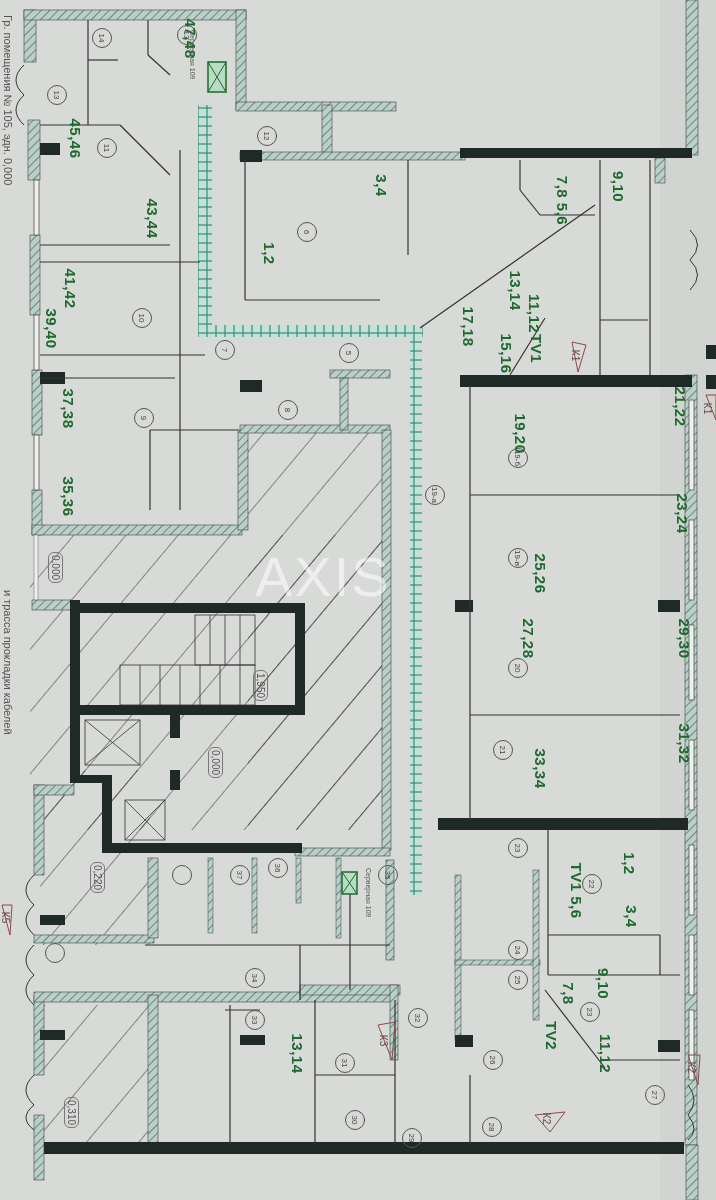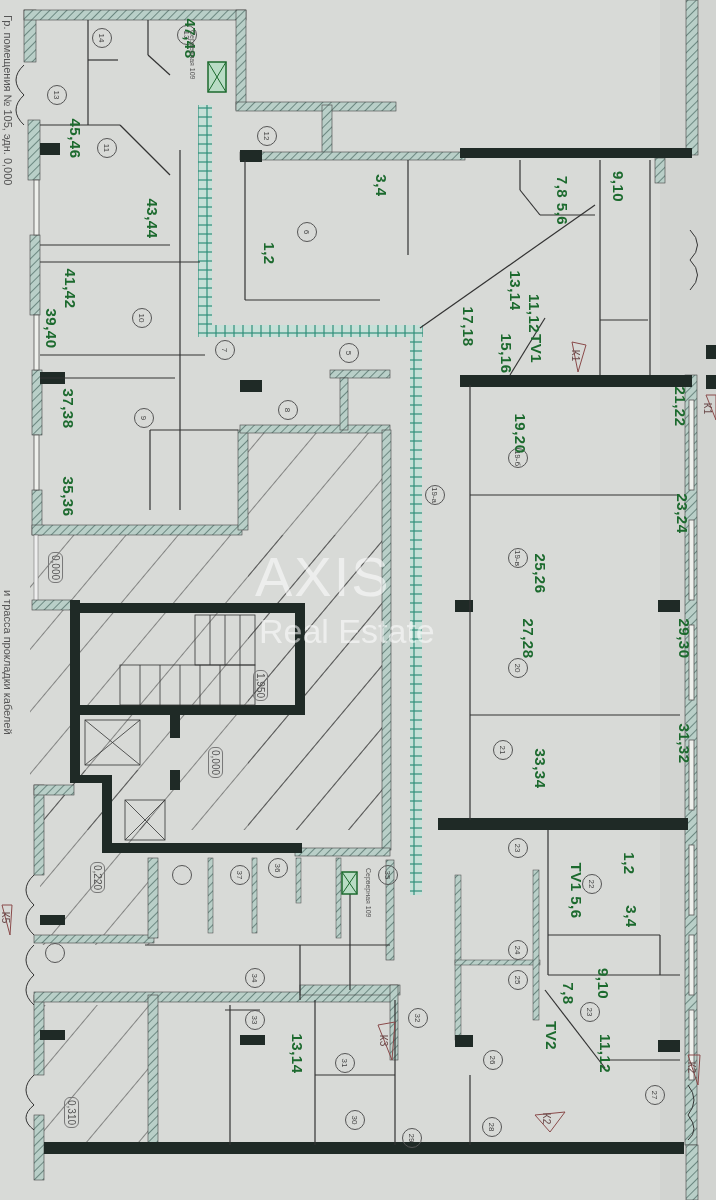--- a/index.html
+++ b/index.html
@@ -315,15 +315,14 @@
   <div class="mark" style="left:686px;top:1062px;">К2</div>
 
   <div class="note" style="left:196px;top:30px;transform:rotate(90deg);font-size:7px;">Серверная 109</div>
   <div class="note" style="left:372px;top:868px;transform:rotate(90deg);font-size:7px;">Серверная 109</div>
 
   <div class="note" style="left:14px;top:15px;transform:rotate(90deg);font-size:11px;">Гр. помещения № 105, эдн. 0,000</div>
   <div class="note" style="left:14px;top:590px;transform:rotate(90deg);font-size:11px;">и трасса прокладки кабелей</div>
 
   <div class="watermark">
     <div class="wm-main">AXIS</div>
-    <div class="wm-sub">Real Estate</div>
   </div>
 </div>
 
 </body></html>

